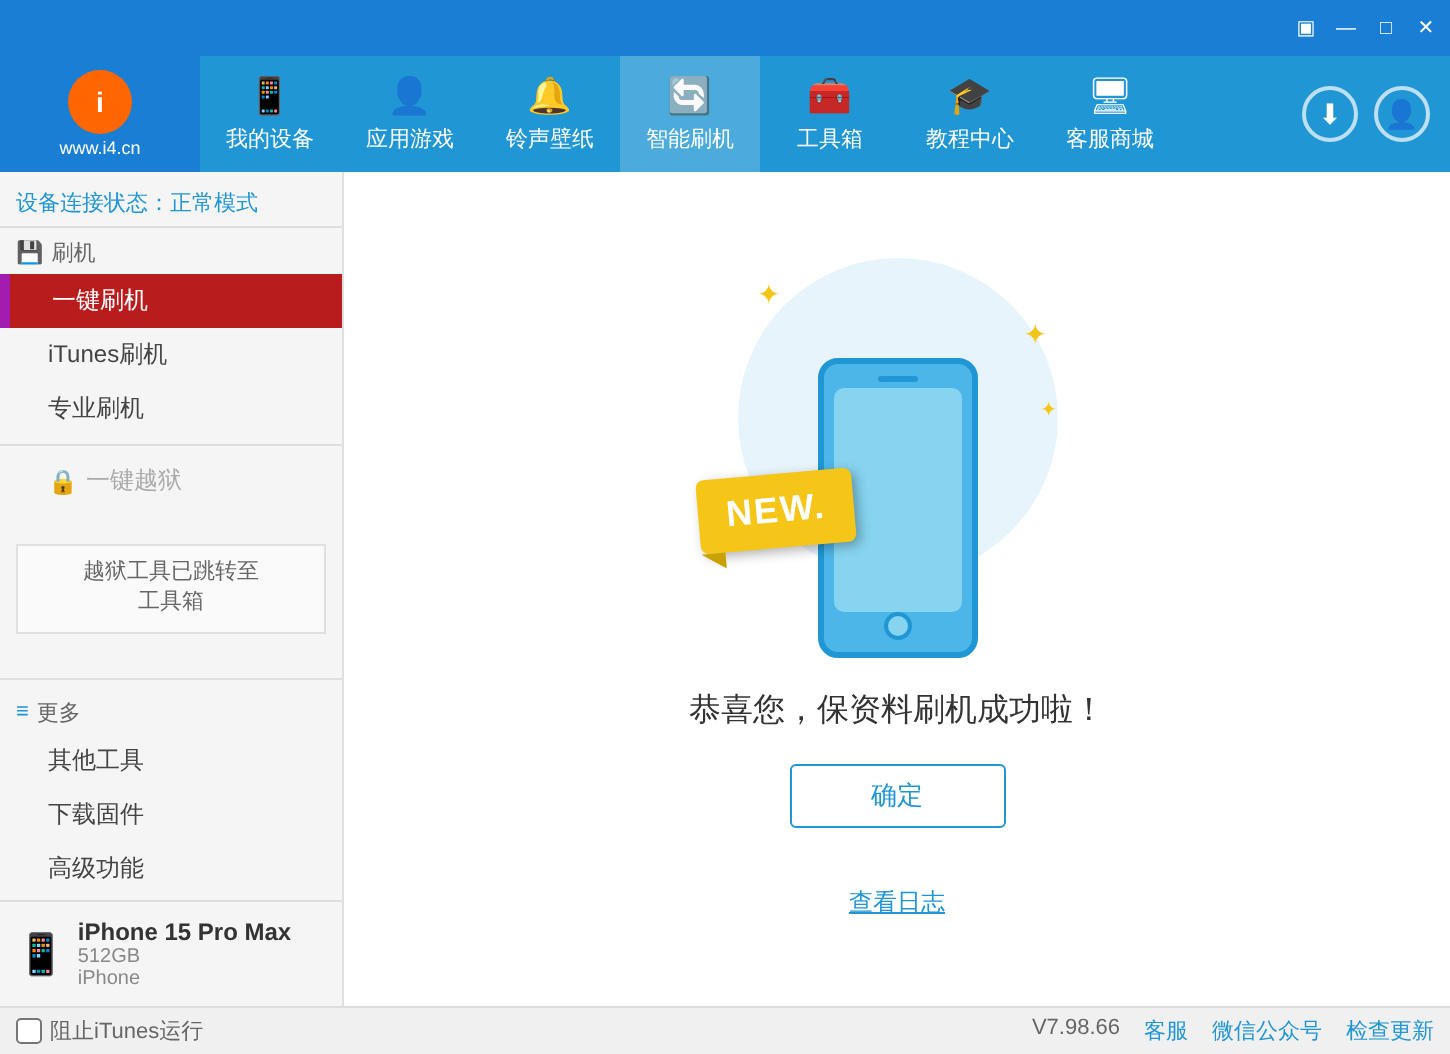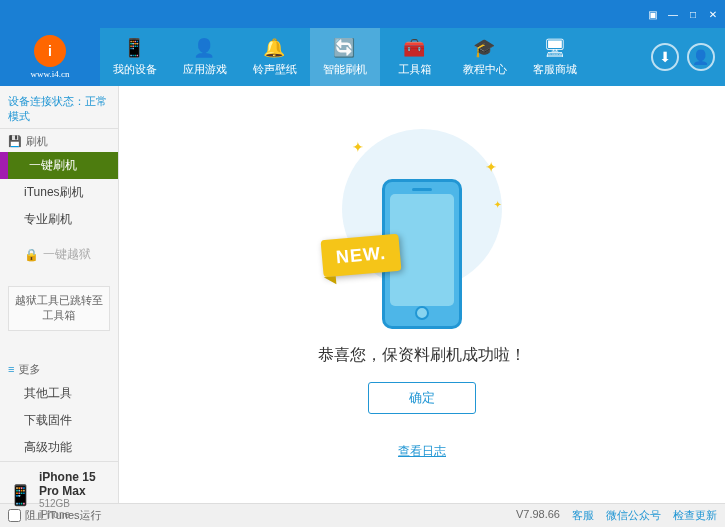--- a/index.html
+++ b/index.html
@@ -41,21 +41,21 @@
       height: 32px;
       background: #ff6600;
       border-radius: 50%;
       display: flex;
       align-items: center;
       justify-content: center;
       color: white;
       font-size: 14px;
       font-weight: bold;
     }
-    .logo-text { color: white; font-size: 9px; margin-top: 2px; font-family: Liberation Serif, serif; }
+    .logo-text { color: white; font-size: 9px; margin-top: 2px; }
 
     .nav-items {
       display: flex;
       align-items: center;
       flex: 1;
       height: 100%;
     }
     .nav-item {
       display: flex;
       flex-direction: column;
@@ -94,21 +94,21 @@
 
     
     .main-layout {
       display: flex;
       width: 100%;
       height: calc(527px - 28px - 58px - 24px);
     }
 
     
     .sidebar {
-      width: 119px;
+      width: 172px;
       background: #f5f5f5;
       border-right: 1px solid #e0e0e0;
       flex-shrink: 0;
       padding-top: 4px;
       display: flex;
       flex-direction: column;
     }
     .status-bar {
       padding: 4px 8px;
       font-size: 11px;
@@ -127,23 +127,23 @@
     }
     .sidebar-section-title .icon { color: #2196d4; }
 
     .sidebar-item {
       padding: 5px 12px 5px 24px;
       font-size: 12px;
       color: #444;
       cursor: pointer;
     }
     .sidebar-item.active {
-      background: #4d7c0f;
+      background: #b91c1c;
       color: white;
-      border-left: 8px solid #a21caf;
+      border-left: 5px solid #a21caf;
       padding-left: 21px;
     }
 
     .sidebar-divider { height: 1px; background: #e0e0e0; margin: 4px 0; }
 
     .sidebar-disabled {
       padding: 5px 12px 5px 24px;
       font-size: 12px;
       color: #aaa;
       display: flex;

